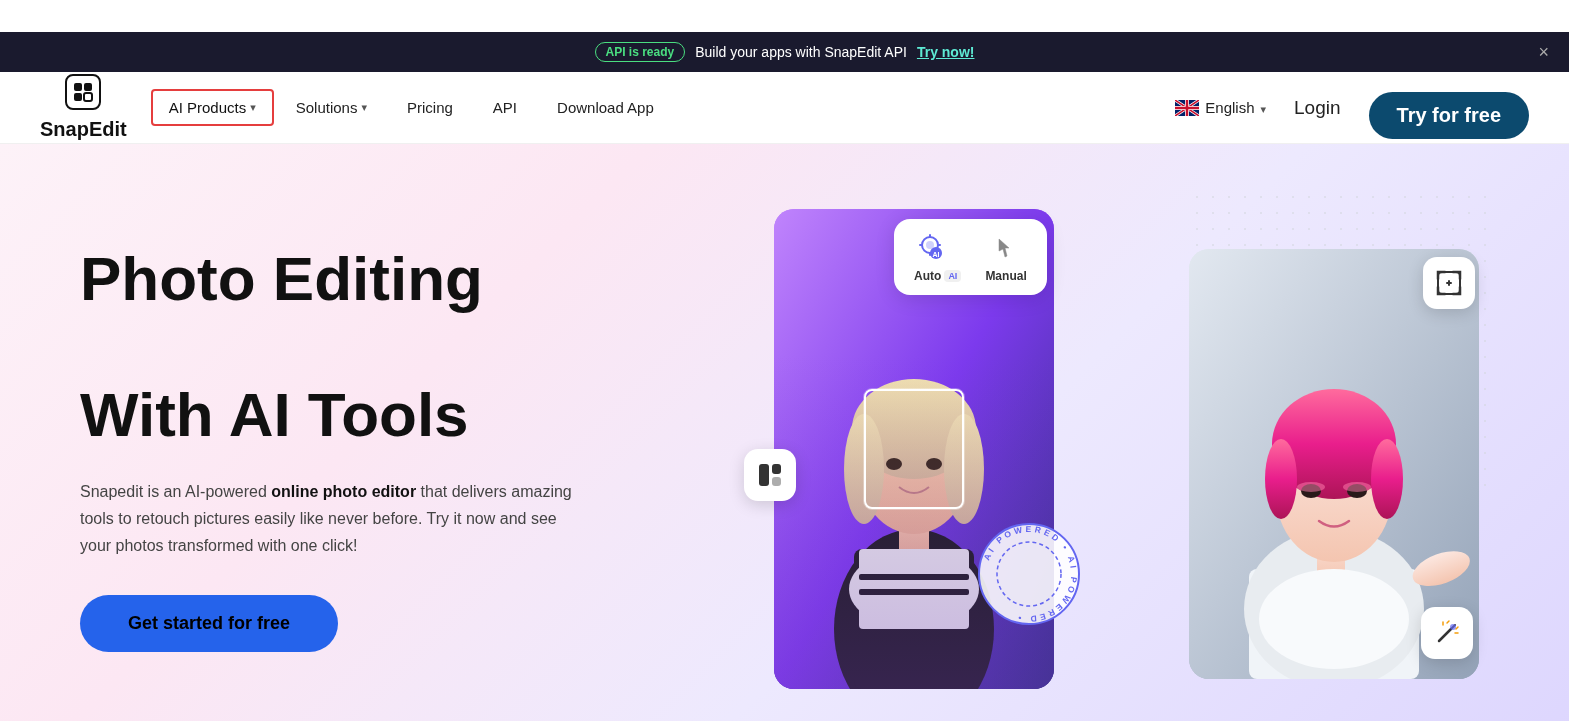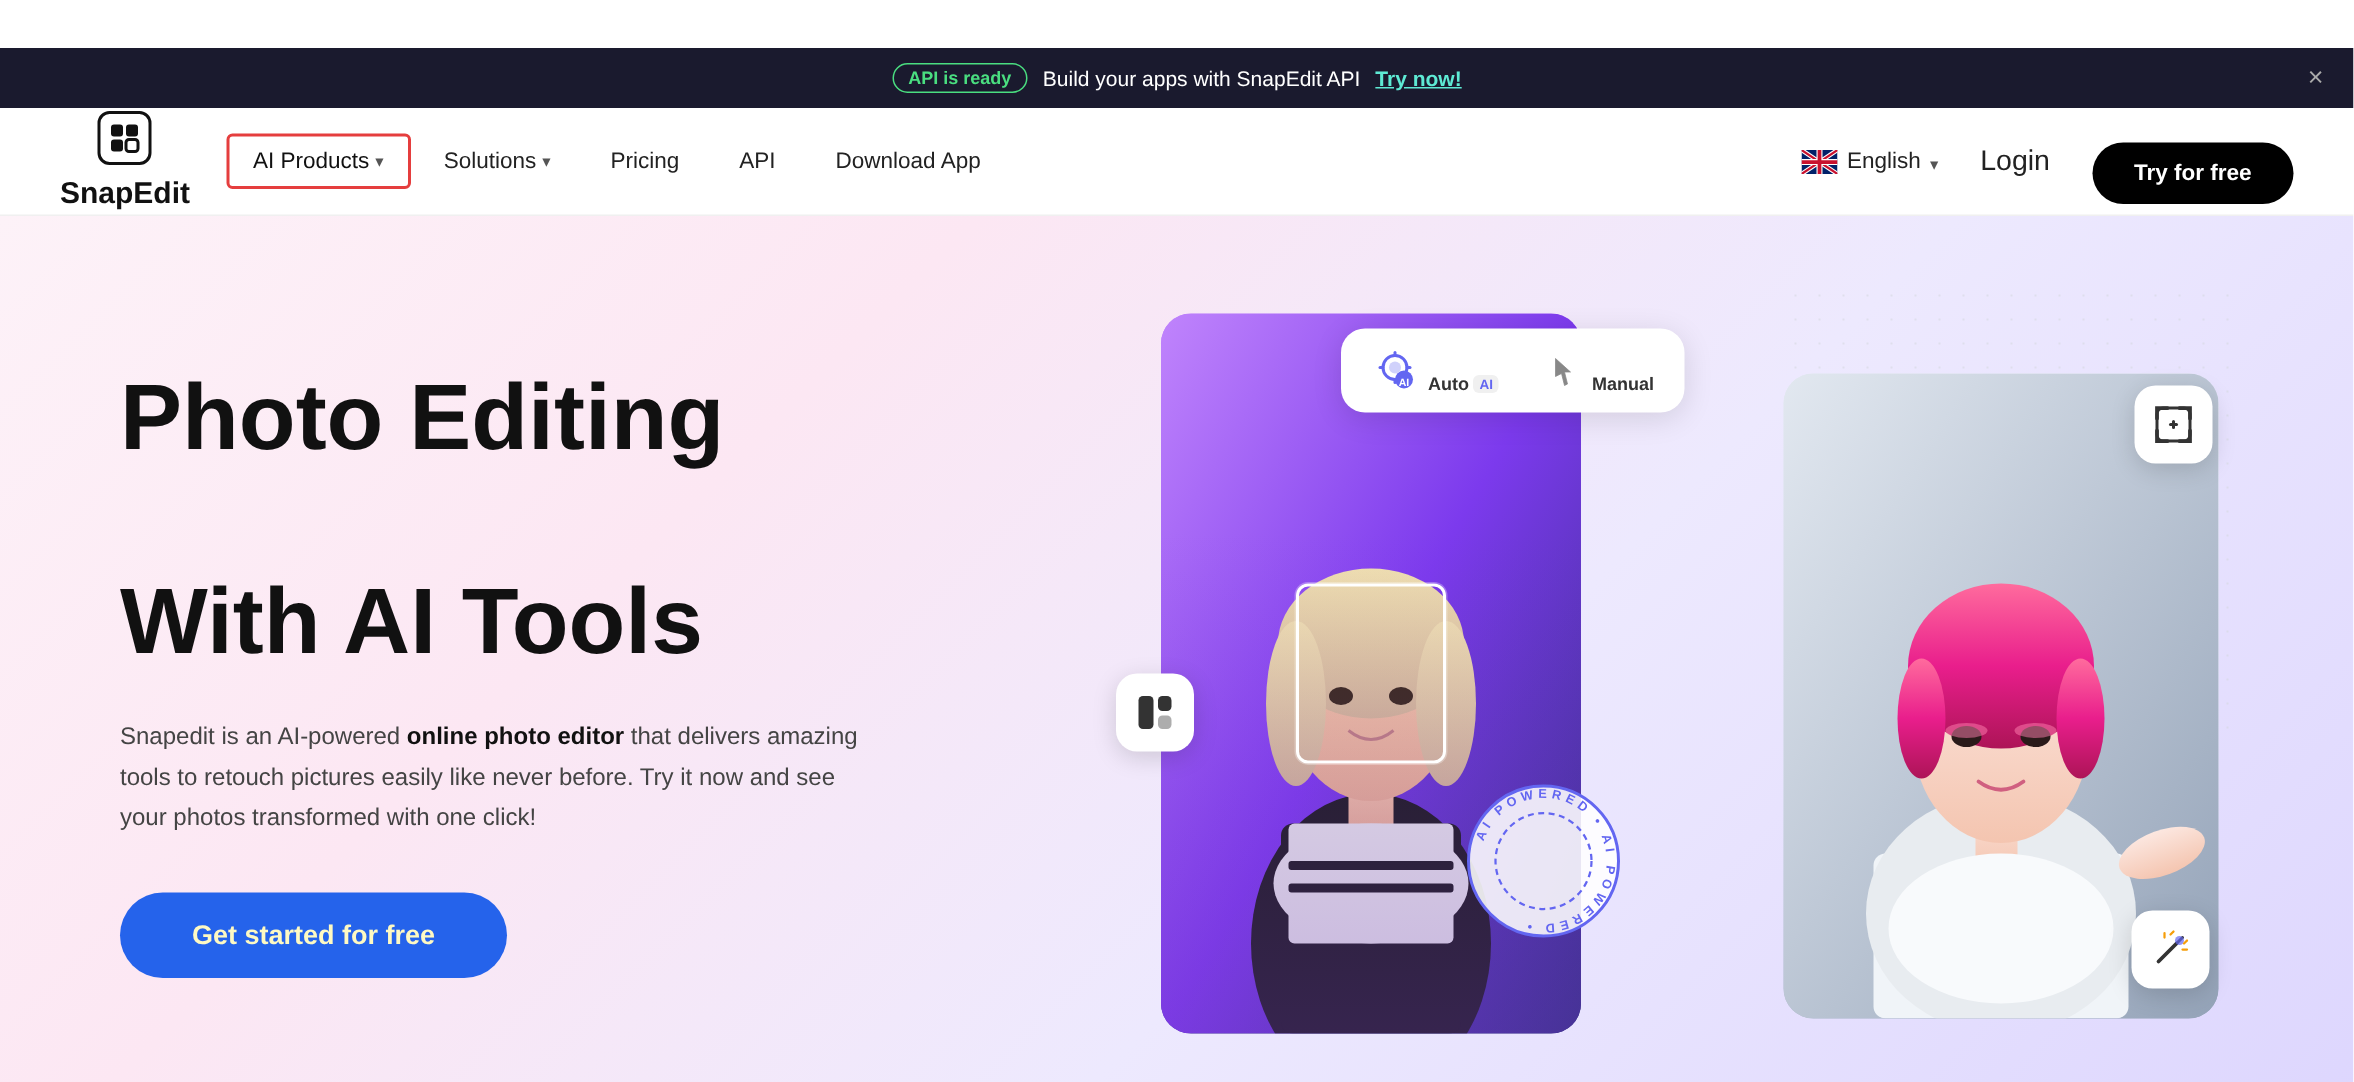--- a/index.html
+++ b/index.html
@@ -121,26 +121,26 @@
       font-weight: 500;
     }
     .login-btn {
       font-size: 19px;
       color: #222;
       cursor: pointer;
       font-weight: 500;
       padding: 8px 12px;
     }
     .try-free-btn {
-      background: #000000;
+      background: #0c4a6e;
       color: #fff;
       border: none;
       border-radius: 50px;
       padding: 12px 28px;
-      font-size: 15px;
+      font-size: 20px;
       font-weight: 600;
       cursor: pointer;
       margin-top: 16px;
     }
 
     
     .hero {
       background: linear-gradient(135deg, #fdf2f8 0%, #fce7f3 30%, #ede9fe 60%, #ddd6fe 100%);
       min-height: calc(721px - 72px - 40px);
       display: flex;
@@ -172,21 +172,21 @@
       margin-bottom: 36px;
     }
 
     .hero-desc strong {
       font-weight: 700;
       color: #111;
     }
 
     .get-started-btn {
       background: #2563eb;
-      color: #fef9c3;
+      color: #000000;
       border: none;
       border-radius: 50px;
       padding: 18px 48px;
       font-size: 18px;
       font-weight: 700;
       cursor: pointer;
       display: inline-block;
     }
 
     
@@ -259,22 +259,22 @@
       background: #fff;
       border-radius: 16px;
       padding: 12px 20px;
       display: flex;
       gap: 24px;
       box-shadow: 0 4px 20px rgba(0,0,0,0.12);
       z-index: 10;
     }
     .mode-option {
       display: flex;
-      flex-direction: row;
-      align-items: flex-end;
+      flex-direction: column;
+      align-items: flex-start;
       gap: 6px;
       cursor: pointer;
     }
     .mode-label {
       font-size: 12px;
       font-weight: 600;
       color: #333;
       display: flex;
       align-items: center;
       gap: 3px;

